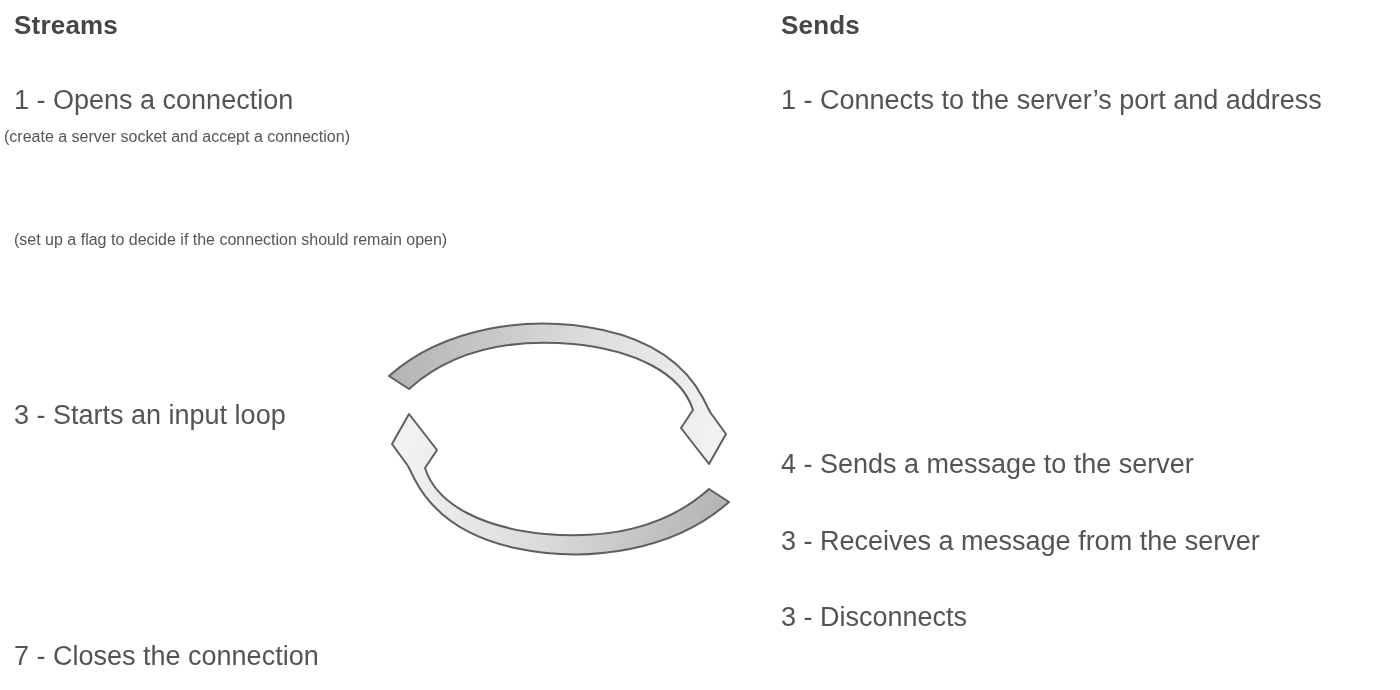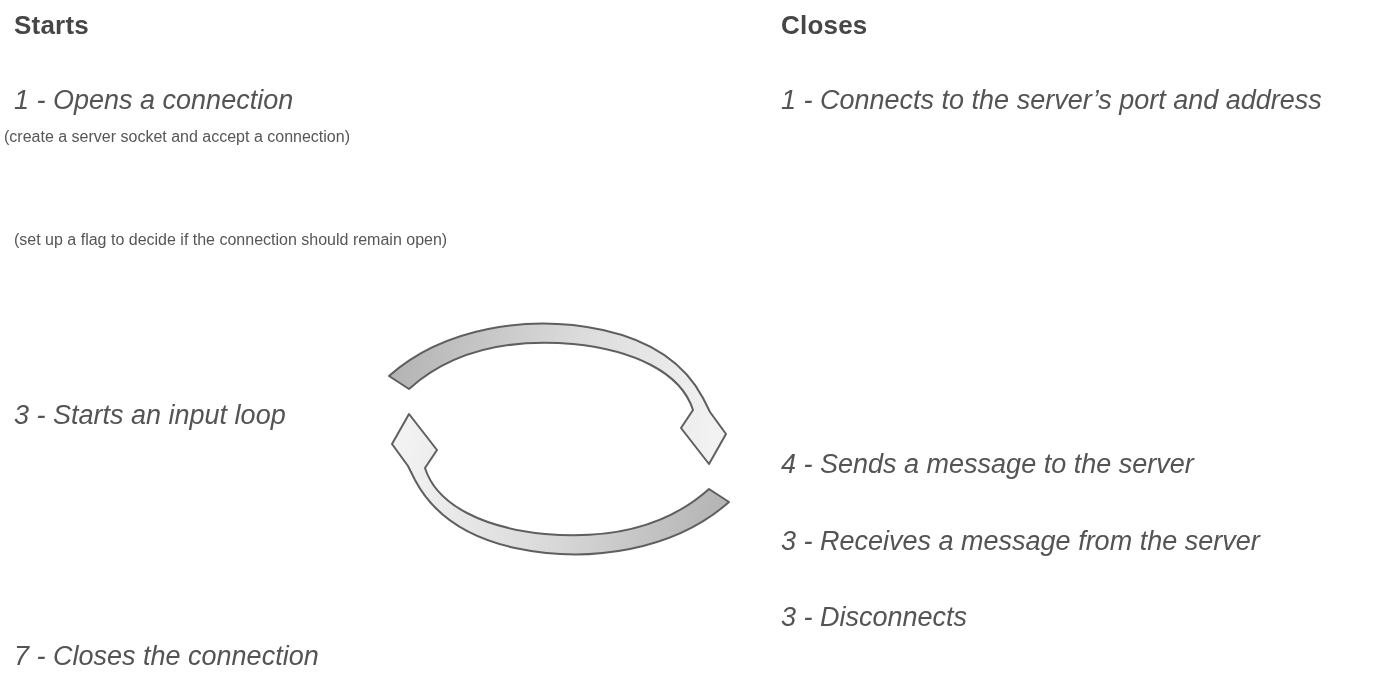--- a/index.html
+++ b/index.html
@@ -22,21 +22,20 @@
     color: #464646;
     letter-spacing: 0.2px;
     white-space: nowrap;
   }
   .step {
     position: absolute;
     font-size: 27px;
     font-weight: 400;
     color: #545454;
     white-space: nowrap;
-    font-style: italic;
   }
   .note {
     position: absolute;
     font-size: 16px;
     font-weight: 400;
     color: #565656;
     white-space: nowrap;
   }
   .cycle-svg {
     position: absolute;
@@ -44,32 +43,32 @@
     top: 312px;
     width: 410px;
     height: 255px;
   }
 </style>
 </head>
 <body>
 
 <div class="canvas">
 
-  <div class="heading" style="left:14px; top:10px;">Starts</div>
+  <div class="heading" style="left:14px; top:10px;">Streams</div>
 
   <div class="step" style="left:14px; top:85px;">1 - Opens a connection</div>
   <div class="note" style="left:4px; top:128px;">(create a server socket and accept a connection)</div>
 
   <div class="note" style="left:14px; top:231px;">(set up a flag to decide if the connection should remain open)</div>
 
   <div class="step" style="left:14px; top:369px;margin-top:31px;">3 - Starts an input loop</div>
 
   <div class="step" style="left:14px; top:641px;">7 - Closes the connection</div>
 
-  <div class="heading" style="left:781px; top:10px;">Closes</div>
+  <div class="heading" style="left:781px; top:10px;">Sends</div>
 
   <div class="step" style="left:781px; top:85px;">1 - Connects to the server’s port and address</div>
 
   <div class="step" style="left:781px; top:449px;">4 - Sends a message to the server</div>
 
   <div class="step" style="left:781px; top:526px;">3 - Receives a message from the server</div>
 
   <div class="step" style="left:781px; top:602px;">3 - Disconnects</div>
 
   <svg class="cycle-svg" viewBox="0 0 410 255" xmlns="http://www.w3.org/2000/svg">

